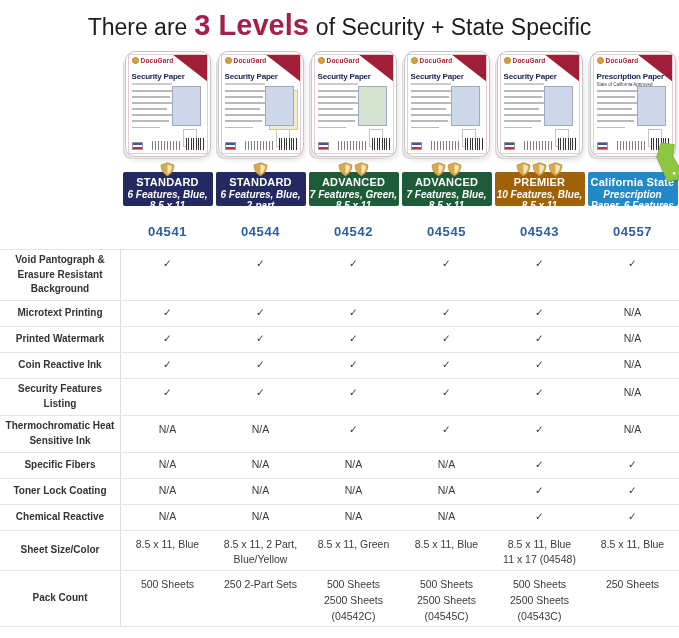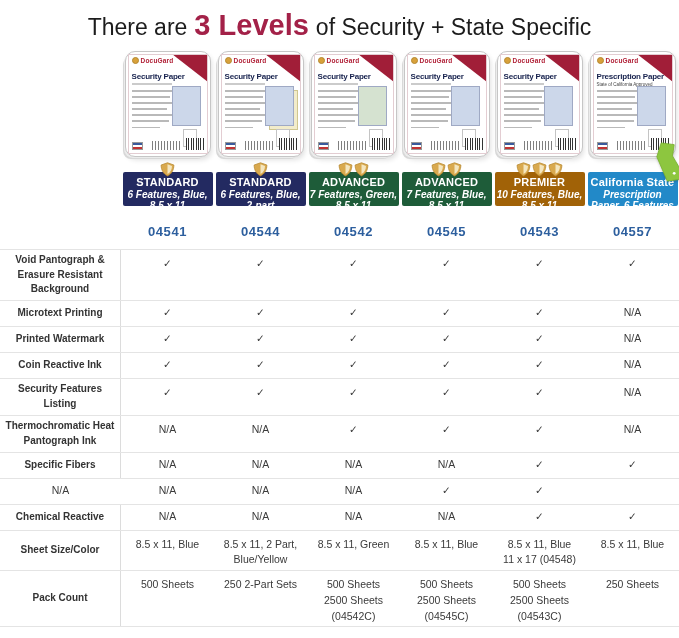--- a/index.html
+++ b/index.html
@@ -372,38 +372,39 @@
 Listing</div>
         <div class="tcell">✓</div>
         <div class="tcell">✓</div>
         <div class="tcell">✓</div>
         <div class="tcell">✓</div>
         <div class="tcell">✓</div>
         <div class="tcell">N/A</div>
       </div>
       <div class="trow tall">
         <div class="tlabel">Thermochromatic Heat
-Pantograph Ink</div>
+Sensitive Ink</div>
         <div class="tcell">N/A</div>
         <div class="tcell">N/A</div>
         <div class="tcell">✓</div>
         <div class="tcell">✓</div>
         <div class="tcell">✓</div>
         <div class="tcell">N/A</div>
       </div>
       <div class="trow">
         <div class="tlabel">Specific Fibers</div>
         <div class="tcell">N/A</div>
         <div class="tcell">N/A</div>
         <div class="tcell">N/A</div>
         <div class="tcell">N/A</div>
         <div class="tcell">✓</div>
         <div class="tcell">✓</div>
       </div>
       <div class="trow">
+        <div class="tlabel">Toner Lock Coating</div>
         <div class="tcell">N/A</div>
         <div class="tcell">N/A</div>
         <div class="tcell">N/A</div>
         <div class="tcell">N/A</div>
         <div class="tcell">✓</div>
         <div class="tcell">✓</div>
       </div>
       <div class="trow">
         <div class="tlabel">Chemical Reactive</div>
         <div class="tcell">N/A</div>

